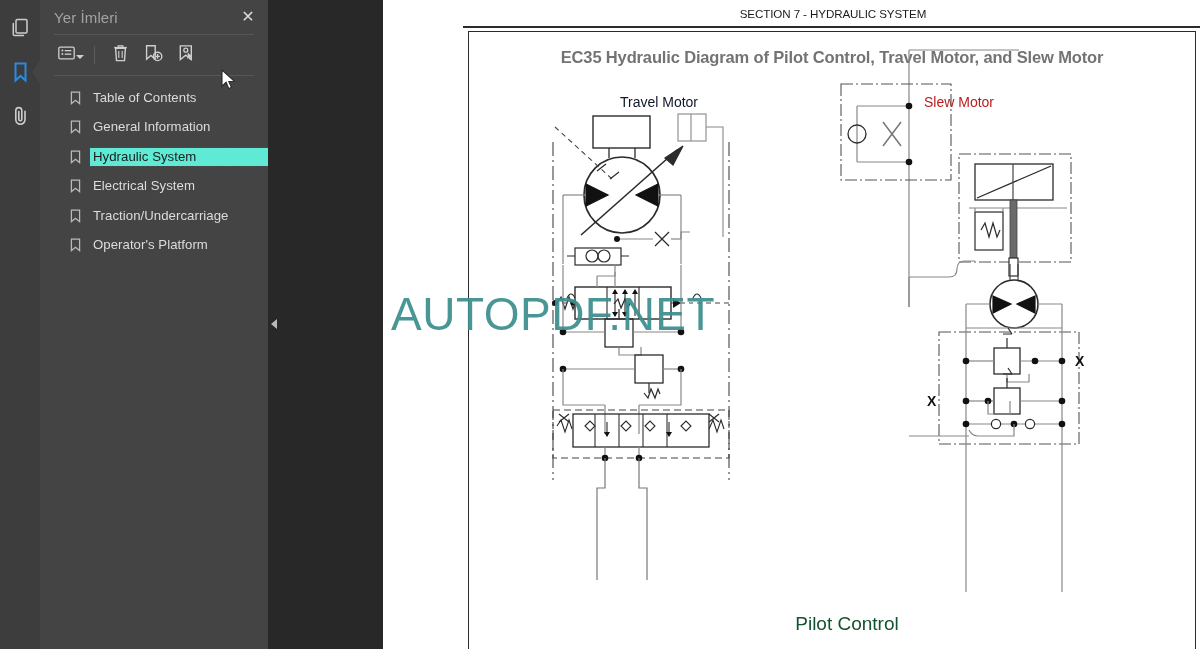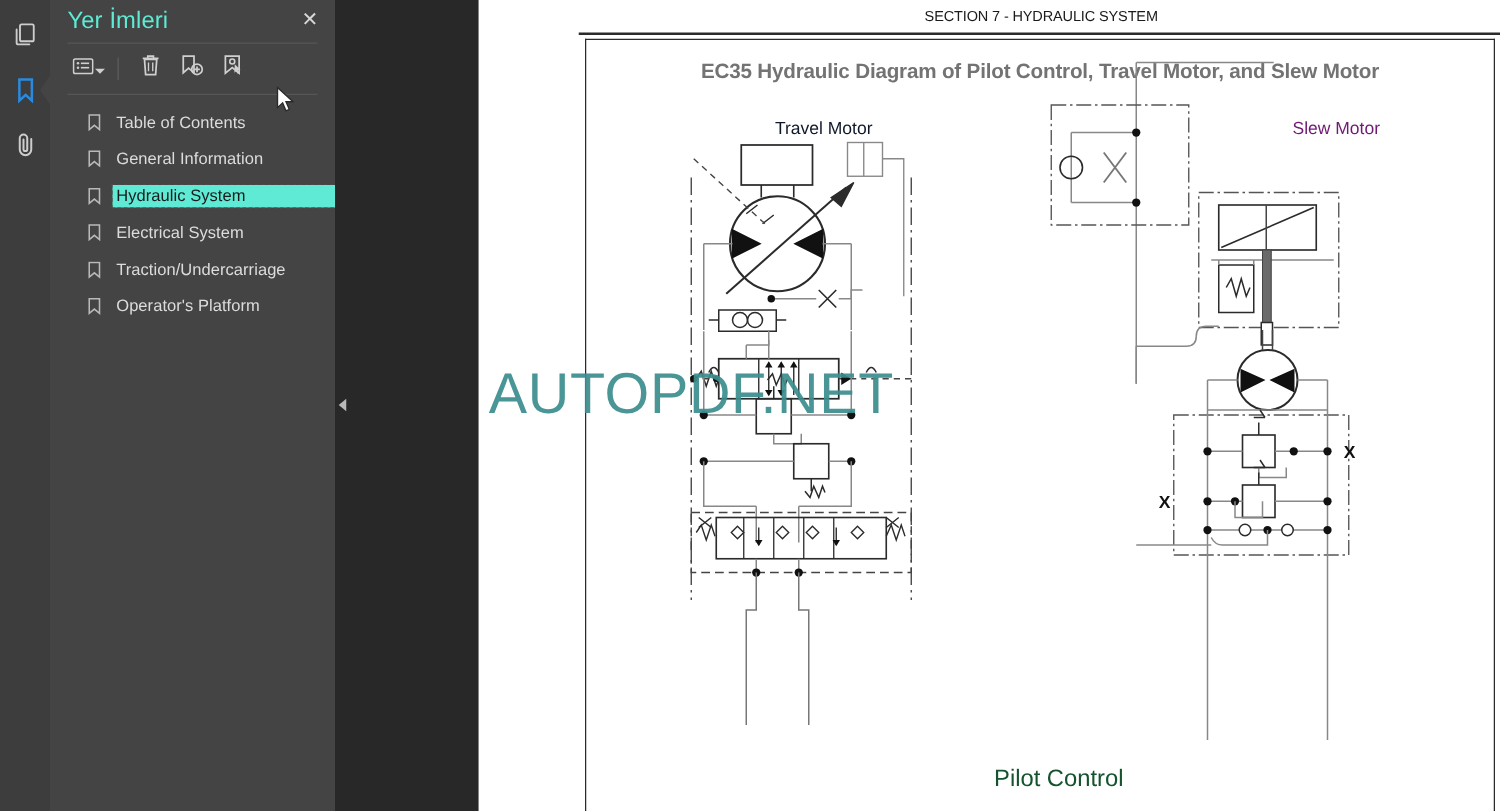--- a/index.html
+++ b/index.html
@@ -31,21 +31,21 @@
   
   .panel {
     width:228px; height:649px; background:#444444; flex:0 0 228px;
     position:relative;
   }
   .panel-head {
     height:34px; display:flex; align-items:center;
     padding:0 10px 0 14px;
   }
   .panel-title {
-    color:#5eead4; font-size:19px; flex:1; letter-spacing:.1px;
+    color:#a3a3a3; font-size:15px; flex:1; letter-spacing:.1px;
   }
   .close-x {
     width:20px;height:20px; display:flex;align-items:center;justify-content:center;
     color:#d8d8d8; font-size:16px; line-height:1; cursor:pointer;
   }
   .panel-sep {
     height:1px; background:#565656; margin:0 14px;
   }
   .toolbar {
     height:40px; display:flex; align-items:center; padding-left:16px; gap:3px;
@@ -108,22 +108,22 @@
   }
   .diag-title {
     text-align:center; font-size:16.5px; font-weight:bold; color:#737373;
     padding-top:16px; letter-spacing:-.15px;
   }
   .sub-travel {
     position:absolute; left:100px; top:62px; width:180px; text-align:center;
     font-size:14px; color:#0f172a;
   }
   .sub-slew {
-    position:absolute; left:455px; top:62px; width:180px; text-align:right;
-    font-size:14px; color:#701a75;
+    position:absolute; left:455px; top:62px; width:180px; text-align:left;
+    font-size:14px; color:#b91c1c;
   }
   .sub-pilot {
     position:absolute; left:288px; top:581px; width:180px; text-align:center;
     font-size:19px; color:#14532d;
   }
   .schem { position:absolute; left:0; top:0; width:728px; height:640px; }
 
   .watermark {
     position:absolute; left:-72px; top:287px;
     font-size:46px; font-weight:normal; letter-spacing:.5px;

